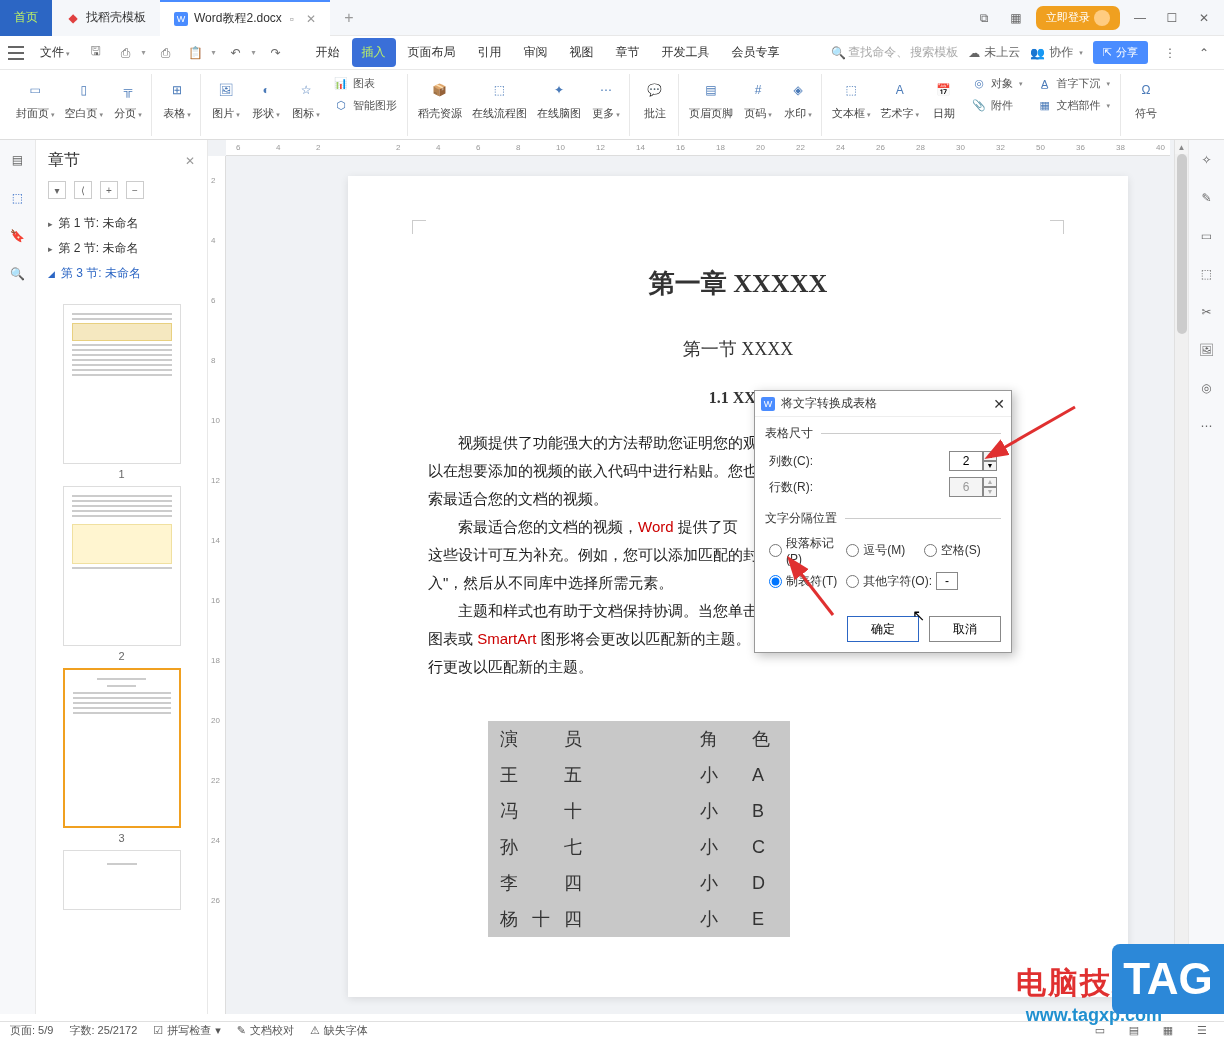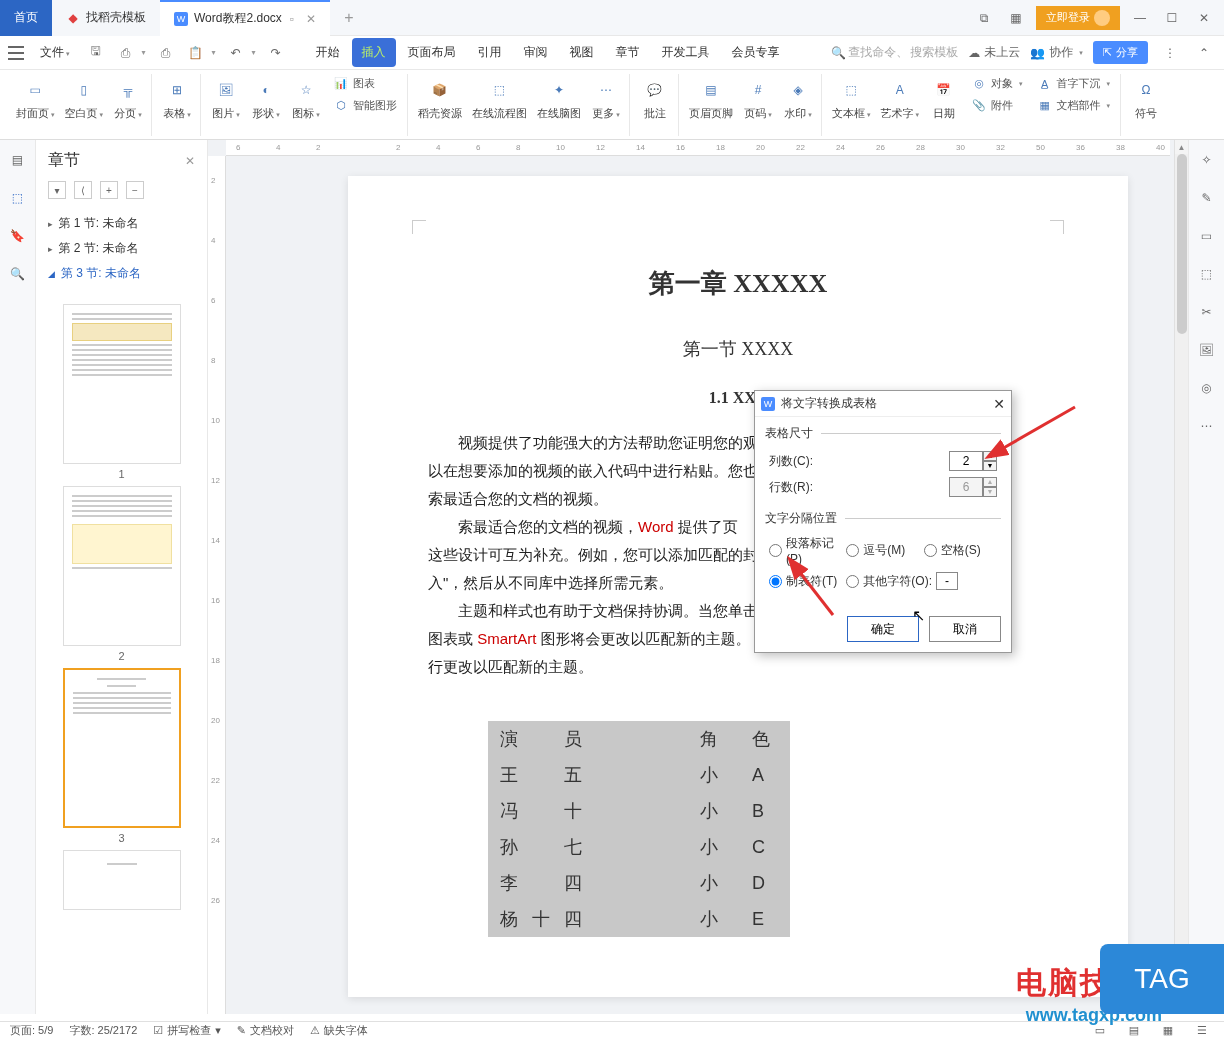--- a/index.html
+++ b/index.html
@@ -1,30 +1,30 @@
 <!DOCTYPE html>
 <html><head>
 <meta charset="utf-8">
 <style>
 * { margin: 0; padding: 0; box-sizing: border-box; font-family: "Microsoft YaHei", sans-serif; }
 body { width: 1224px; height: 1038px; background: #fff; position: relative; overflow: hidden; font-size: 12px; color: #333; }
 
 
 .titlebar { height: 36px; display: flex; align-items: center; background: #f5f7fa; border-bottom: 1px solid #e8e8e8; }
 .tab { height: 36px; display: flex; align-items: center; padding: 0 14px; gap: 6px; cursor: pointer; }
-.tab.home { background: #2c66c4; color: #ffffff; font-weight: 500; }
+.tab.home { background: #2c66c4; color: #bef264; font-weight: 500; }
 .tab.template { background: #f5f7fa; color: #333; }
 .tab.doc { background: #fff; border-top: 2px solid #4a8cff; color: #333; }
 .tab .icon { width: 14px; height: 14px; display: inline-flex; align-items: center; justify-content: center; }
 .tab-close { color: #999; margin-left: 6px; }
 .tab-expand { color: #999; margin-left: 2px; }
 .tab-add { color: #999; padding: 0 14px; font-size: 16px; }
 .title-right { margin-left: auto; display: flex; align-items: center; gap: 8px; padding-right: 8px; }
 .title-icon { width: 24px; height: 24px; display: flex; align-items: center; justify-content: center; color: #666; cursor: pointer; }
-.login-btn { background: #f0a020; color: #fff; padding: 4px 10px; border-radius: 0; display: flex; align-items: center; gap: 4px; font-size: 11px; }
+.login-btn { background: #f0a020; color: #fff; padding: 4px 10px; border-radius: 7px; display: flex; align-items: center; gap: 4px; font-size: 11px; }
 .login-avatar { width: 16px; height: 16px; border-radius: 50%; background: #ffcc80; display: inline-block; }
 
 
 .menubar { height: 34px; display: flex; align-items: center; padding: 0 8px; border-bottom: 1px solid #e8e8e8; background: #fff; }
 .menu-left { display: flex; align-items: center; gap: 10px; }
 .menu-hamburger { width: 16px; height: 14px; display: flex; flex-direction: column; justify-content: space-between; }
 .menu-hamburger span { height: 2px; background: #666; }
 .menu-file { color: #333; padding: 0 6px; }
 .quick-icon { width: 20px; height: 20px; display: flex; align-items: center; justify-content: center; color: #666; }
 .quick-arrow { font-size: 8px; color: #999; margin-left: -4px; }
@@ -133,21 +133,21 @@
 .arrow svg { overflow: visible; }
 
 
 .statusbar { position: absolute; bottom: 0; left: 0; right: 0; height: 14px; background: #fff; border-top: 1px solid #e0e0e0; display: flex; align-items: center; padding: 8px 10px; font-size: 11px; color: #555; gap: 16px; }
 .status-item { display: flex; align-items: center; gap: 4px; }
 .status-right { margin-left: auto; display: flex; align-items: center; gap: 10px; }
 
 
 .wm1 { position: absolute; right: 48px; bottom: 34px; color: #e03030; font-size: 30px; font-weight: bold; letter-spacing: 2px; }
 .wm2 { position: absolute; right: 62px; bottom: 12px; color: #2090d0; font-size: 18px; font-weight: bold; }
-.wm-tag { position: absolute; right: 0; bottom: 24px; width: 124px; height: 70px; background: #2c88d8; color: #fff; font-size: 28px; font-weight: normal; display: flex; align-items: center; justify-content: center; border-radius: 8px 0 0 8px; }
+.wm-tag { position: absolute; right: 0; bottom: 24px; width: 112px; height: 70px; background: #2c88d8; color: #fff; font-size: 44px; font-weight: bold; display: flex; align-items: center; justify-content: center; border-radius: 8px 0 0 8px; }
 
 
 .cursor-ptr { position: absolute; left: 912px; top: 606px; font-size: 16px; color: #000; pointer-events: none; }
 </style>
 </head>
 <body>
 
 <div class="titlebar">
   <div class="tab home">
       <span>首页</span>

